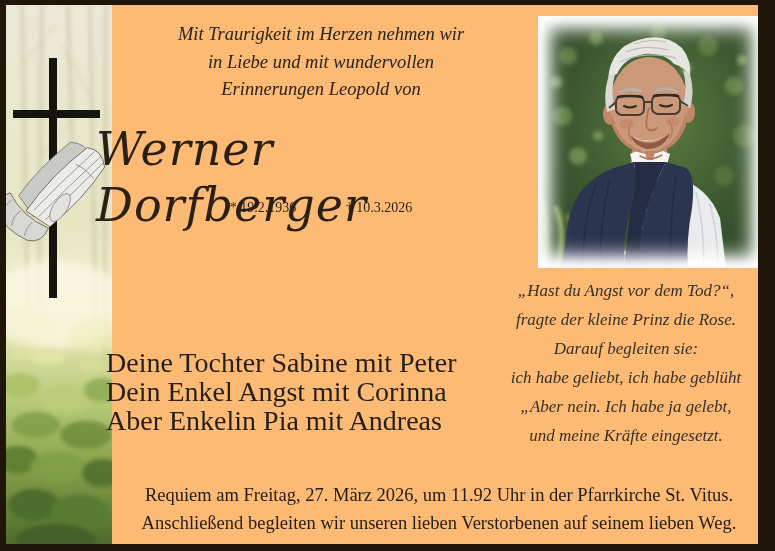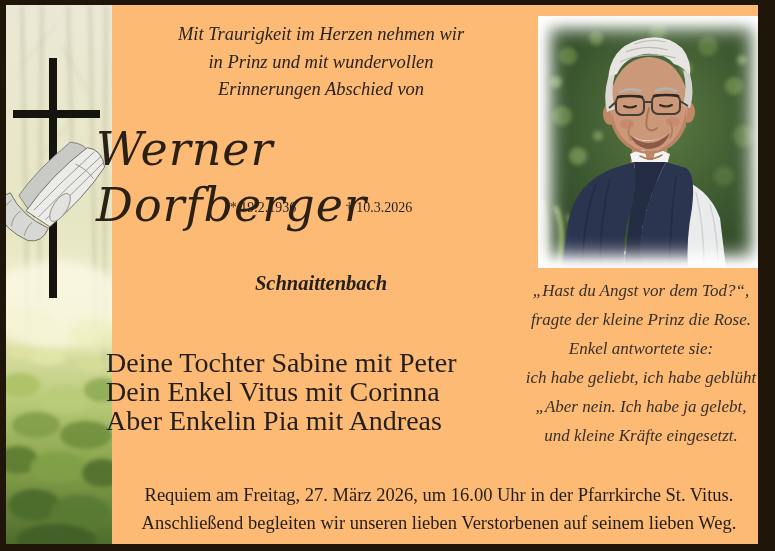--- a/index.html
+++ b/index.html
@@ -27,21 +27,21 @@
   .dates .d+.d{margin-left:46px;}
   .hometown{position:absolute;left:100px;top:267px;width:430px;text-align:center;
     font-weight:bold;font-style:italic;font-size:20.5px;color:#241f1b;}
   .family{position:absolute;left:100px;top:343px;width:430px;text-align:left;
     font-size:28px;line-height:29px;color:#241f1b;}
   .photo{
     position:absolute;left:532px;top:11px;width:226px;height:252px;
   }
   .photo::after{content:"";position:absolute;inset:0;
     box-shadow:inset 0 0 18px 13px #ffffff;pointer-events:none;}
-  .quote{position:absolute;left:505px;top:271px;width:260px;text-align:center;
+  .quote{position:absolute;left:490px;top:271px;width:260px;text-align:center;
     font-style:italic;font-size:17px;line-height:29px;color:#36302a;white-space:nowrap;}
   .service{position:absolute;left:100px;top:477px;width:666px;text-align:center;
     font-size:18.5px;line-height:27.5px;color:#221d1a;white-space:nowrap;}
   .line{display:block;}
 </style>
 </head>
 <body>
 
 <div class="page">
   <div class="paper">
@@ -129,36 +129,35 @@
             <path d="M12,100 Q10,110 16,116"></path>
             <path d="M26,102 Q24,112 30,119"></path>
             <path d="M42,102 Q42,112 46,117"></path>
           </g>
         </g>
       </svg>
     </div>
 
     <div class="intro">
       <span class="line">Mit Traurigkeit im Herzen nehmen wir</span>
-      <span class="line">in Prinz und mit wundervollen</span>
-      <span class="line">Erinnerungen Abschied von</span>
+      <span class="line">in Liebe und mit wundervollen</span>
+      <span class="line">Erinnerungen Leopold von</span>
     </div>
 
     <div class="name">Werner Dorfberger</div>
 
     <div class="dates">
       <span class="d">* 19.2.1936</span>
       <span class="d">† 10.3.2026</span>
     </div>
 
-    <div class="hometown">Schnaittenbach</div>
 
     <div class="family">
       <span class="line">Deine Tochter Sabine mit Peter</span>
-      <span class="line">Dein Enkel Vitus mit Corinna</span>
+      <span class="line">Dein Enkel Angst mit Corinna</span>
       <span class="line">Aber Enkelin Pia mit Andreas</span>
     </div>
 
     <div class="photo">
       <svg width="226" height="252" viewBox="0 0 226 252">
         <defs>
           <radialGradient id="folGrad" cx="0.55" cy="0.42" r="0.85">
             <stop offset="0" stop-color="#5b7a41"></stop>
             <stop offset="0.5" stop-color="#3b5730"></stop>
             <stop offset="1" stop-color="#243a1e"></stop>
@@ -291,25 +290,25 @@
         <ellipse cx="89" cy="108" rx="7" ry="5" fill="#c3826a" opacity="0.55"></ellipse>
         <ellipse cx="135" cy="106" rx="7" ry="5" fill="#c3826a" opacity="0.55"></ellipse>
 
         <rect x="-10" y="-10" width="246" height="272" fill="none" stroke="#ffffff" stroke-width="26" filter="url(#edgeBlur)"></rect>
       </svg>
     </div>
 
     <div class="quote">
       <span class="line">„Hast du Angst vor dem Tod?“,</span>
       <span class="line">fragte der kleine Prinz die Rose.</span>
-      <span class="line">Enkel antwortete sie:</span>
+      <span class="line">Darauf begleiten sie:</span>
       <span class="line">ich habe geliebt, ich habe geblüht</span>
       <span class="line">„Aber nein. Ich habe ja gelebt,</span>
-      <span class="line">und kleine Kräfte eingesetzt.</span>
+      <span class="line">und meine Kräfte eingesetzt.</span>
     </div>
 
     <div class="service">
-      <span class="line">Requiem am Freitag, 27. März 2026, um 16.00 Uhr in der Pfarrkirche St. Vitus.</span>
+      <span class="line">Requiem am Freitag, 27. März 2026, um 11.92 Uhr in der Pfarrkirche St. Vitus.</span>
       <span class="line">Anschließend begleiten wir unseren lieben Verstorbenen auf seinem lieben Weg.</span>
     </div>
 
   </div>
 </div>
 
 </body></html>

